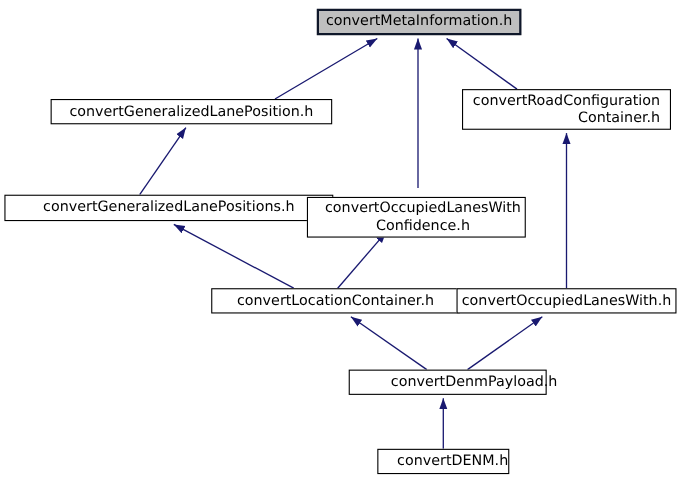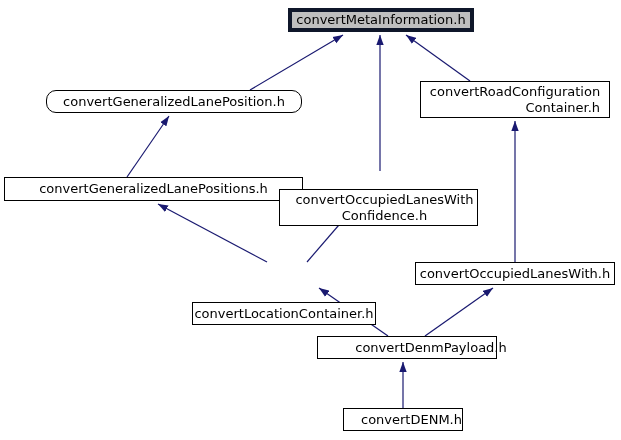--- a/index.html
+++ b/index.html
@@ -32,21 +32,21 @@
     line-height: 16px;
     display: flex;
     align-items: center;
     justify-content: center;
     text-align: center;
     white-space: pre-line;
     cursor: pointer;
   }
   .node.highlighted {
     background: #bfbfbf;
-    border: 4px solid #0f172a;
+    border: 2px solid #0f172a;
   }
 </style>
 </head>
 <body>
 
 <div id="canvas">
   <svg id="edges" xmlns="http://www.w3.org/2000/svg" width="621" height="440" viewBox="0 0 621 440">
     <defs>
       <marker id="arrowhead" markerWidth="11" markerHeight="9" refX="10" refY="4.5" orient="auto" markerUnits="userSpaceOnUse">
         <path d="M0,0.8 L10,4.5 L0,8.2 z" fill="#191970"></path>
@@ -60,24 +60,24 @@
         <line x1="267" y1="262" x2="158" y2="204" stroke="#191970" stroke-width="1.2" marker-end="url(#arrowhead)"></line>
         <line x1="307" y1="262" x2="351" y2="211" stroke="#191970" stroke-width="1.2" marker-end="url(#arrowhead)"></line>
         <line x1="515" y1="262" x2="515" y2="121" stroke="#191970" stroke-width="1.2" marker-end="url(#arrowhead)"></line>
         <line x1="388" y1="336" x2="319" y2="288" stroke="#191970" stroke-width="1.2" marker-end="url(#arrowhead)"></line>
         <line x1="425" y1="336" x2="493" y2="288" stroke="#191970" stroke-width="1.2" marker-end="url(#arrowhead)"></line>
         <line x1="403" y1="408" x2="403" y2="362" stroke="#191970" stroke-width="1.2" marker-end="url(#arrowhead)"></line>
       </g>
   </svg>
   <div id="nodes">
       <div class="node highlighted" style="left: 288px; top: 8px; width: 186px; height: 24px;"><span>convertMetaInformation.h</span></div>
-      <div class="node" style="left: 46px; top: 90px; width: 256px; height: 23px; border-radius: 10px;"><span>convertGeneralizedLanePosition.h</span></div>
+      <div class="node" style="left: 46px; top: 90px; width: 256px; height: 23px;"><span>convertGeneralizedLanePosition.h</span></div>
       <div class="node" style="left: 420px; top: 81px; width: 190px; height: 37px; text-align: right;"><span>convertRoadConfiguration
 Container.h</span></div>
       <div class="node" style="left: 4px; top: 177px; width: 299px; height: 24px;"><span>convertGeneralizedLanePositions.h</span></div>
-      <div class="node" style="left: 279px; top: 189px; width: 199px; height: 37px; padding-left: 12px;"><span>convertOccupiedLanesWith
+      <div class="node" style="left: 279px; top: 179px; width: 199px; height: 37px; padding-left: 12px;"><span>convertOccupiedLanesWith
 Confidence.h</span></div>
-      <div class="node" style="left: 192px; top: 262px; width: 184px; height: 23px; margin-top: 40px;"><span>convertLocationContainer.h</span></div>
+      <div class="node" style="left: 192px; top: 262px; width: 226px; height: 23px;"><span>convertLocationContainer.h</span></div>
       <div class="node" style="left: 415px; top: 262px; width: 200px; height: 23px;"><span>convertOccupiedLanesWith.h</span></div>
       <div class="node" style="left: 317px; top: 336px; width: 180px; height: 23px; padding-left: 48px;"><span>convertDenmPayload.h</span></div>
       <div class="node" style="left: 343px; top: 408px; width: 120px; height: 23px; justify-content: flex-end;"><span>convertDENM.h</span></div>
     </div>
 </div>
 
 </body></html>

